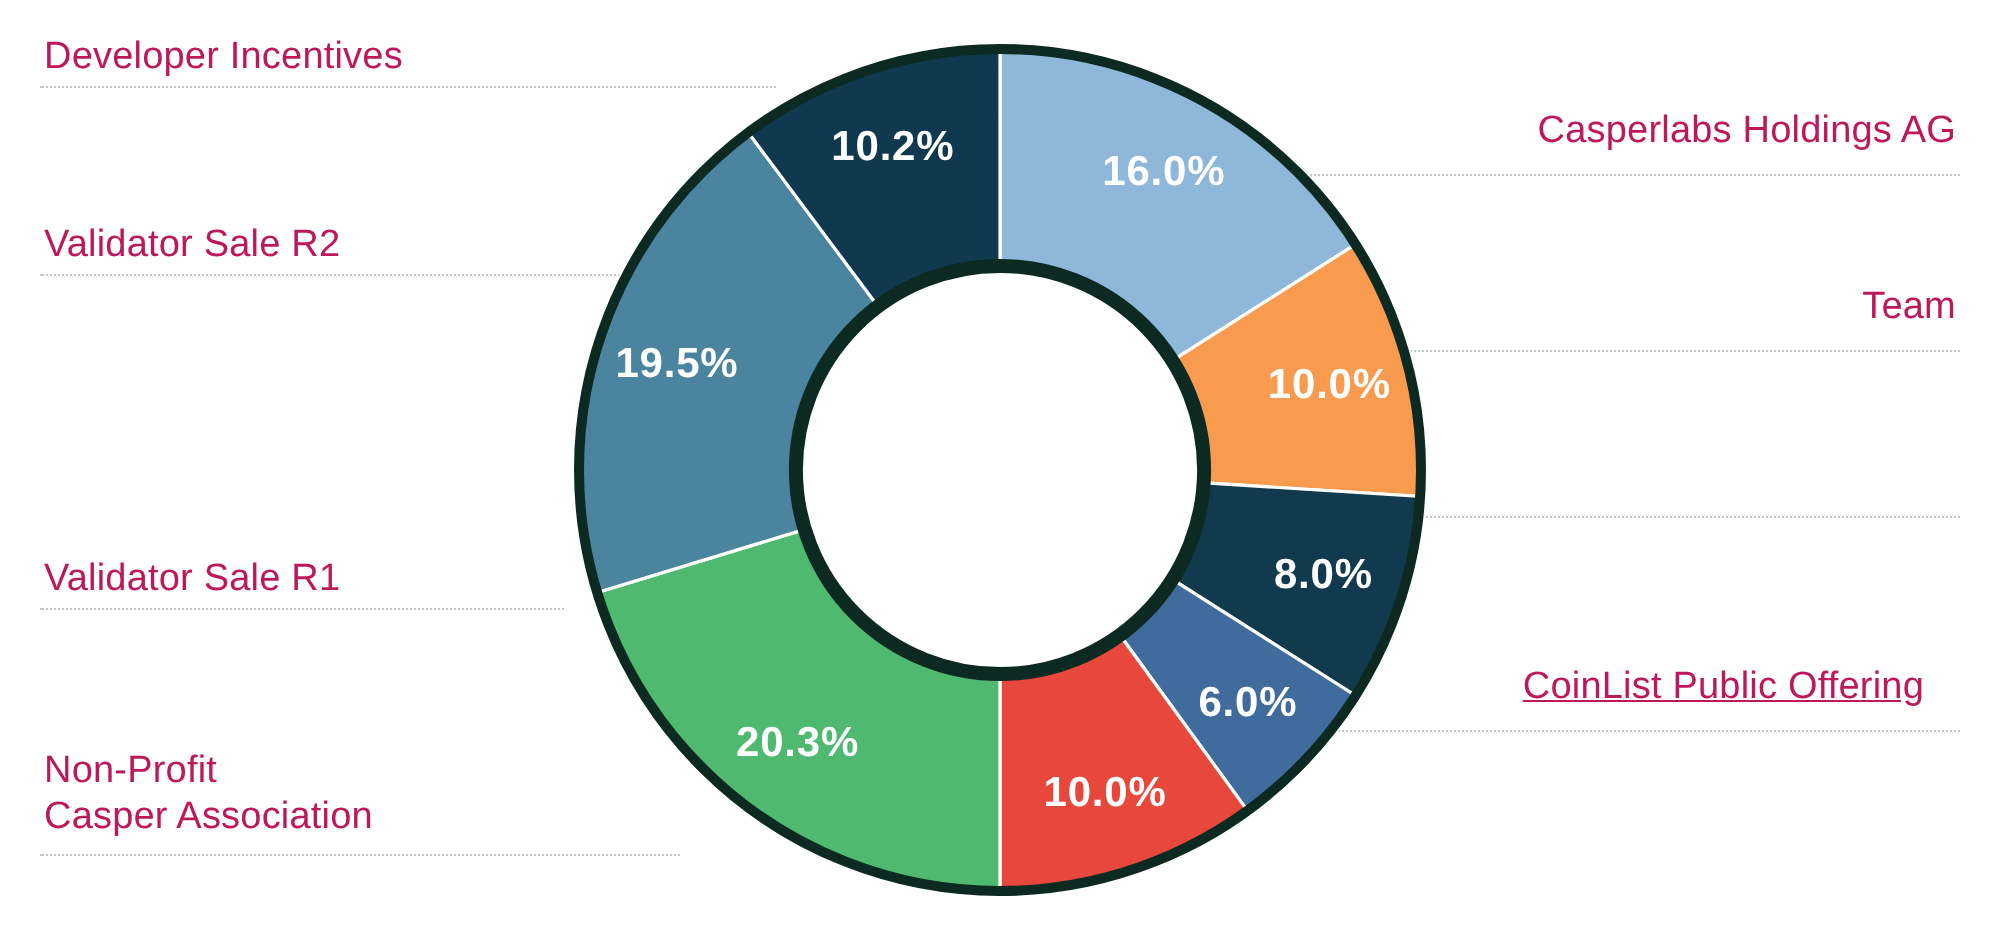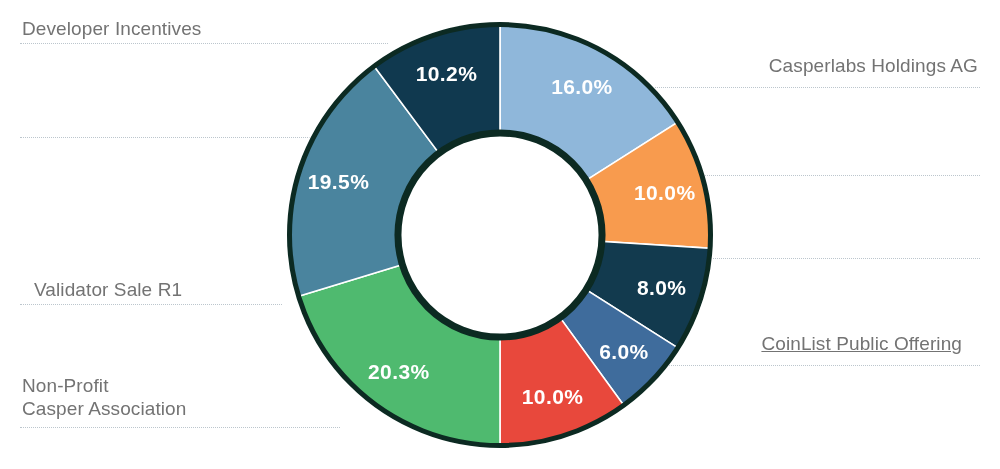--- a/index.html
+++ b/index.html
@@ -17,21 +17,21 @@
     height: 469px;
     background: #ffffff;
     overflow: hidden;
   }
 
   
   .callout {
     position: absolute;
     font-size: 19px;
     line-height: 23px;
-    color: #737373;
+    color: #be185d;
     letter-spacing: 0.1px;
     white-space: pre-line;
   }
   .callout.left  { text-align: left; }
   .callout.right { text-align: right; }
 
   
   .leader {
     position: absolute;
     height: 0;
@@ -69,25 +69,27 @@
   <div class="leader" style="left:20px;  top:137px; width:300px;"></div>
   <div class="leader" style="left:20px;  top:304px; width:262px;"></div>
   <div class="leader" style="left:20px;  top:427px; width:320px;"></div>
 
   <div class="leader" style="left:608px; top:87px;  width:372px;"></div>
   <div class="leader" style="left:680px; top:175px; width:300px;"></div>
   <div class="leader" style="left:684px; top:258px; width:296px;"></div>
   <div class="leader" style="left:638px; top:365px; width:342px;"></div>
 
   <div class="callout left" style="left:22px; top:17px;  width:330px;">Developer Incentives</div>
-  <div class="callout left" style="left:22px; top:278px; width:330px;margin-left:12px;">Validator Sale R1</div>
+  <div class="callout left" style="left:22px; top:111px; width:330px;">Validator Sale R2</div>
+  <div class="callout left" style="left:22px; top:278px; width:330px;">Validator Sale R1</div>
   <div class="callout right" style="left:608px; top:54px;  width:370px;">Casperlabs Holdings AG</div>
 
   <div class="callout left" style="left:22px; top:374px; width:330px;">Non-Profit
 Casper Association</div>
+  <div class="callout right" style="left:640px; top:142px; width:338px;">Team</div>
   <div class="callout right" style="left:592px; top:332px; width:370px;text-decoration:underline;">CoinList Public Offering</div>
 
   <div id="donut-wrap">
     <svg id="donut-svg" viewBox="0 0 438 438" xmlns="http://www.w3.org/2000/svg">
       <g id="slices-group">
           <path d="M 219 6 A 213 213 0 0 1 398.8418481319292 104.86889266947374 L 302.6264593813471 165.92903509130528 A 99.045 99.045 0 0 0 219 119.955 Z" fill="#8fb7da" stroke="#ffffff" stroke-width="1.6"></path>
           <path d="M 398.8418481319292 104.86889266947374 A 213 213 0 0 1 431.57969315522183 232.37438065974374 L 317.84955731717815 225.21908700678082 A 99.045 99.045 0 0 0 302.6264593813471 165.92903509130528 Z" fill="#f89b4e" stroke="#ffffff" stroke-width="1.6"></path>
           <path d="M 431.57969315522183 232.37438065974374 A 213 213 0 0 1 398.8418481319292 333.1311073305263 L 302.6264593813471 272.0709649086947 A 99.045 99.045 0 0 0 317.84955731717815 225.21908700678082 Z" fill="#123a4e" stroke="#ffffff" stroke-width="1.6"></path>
           <path d="M 398.8418481319292 333.1311073305263 A 213 213 0 0 1 344.1982587382968 391.3206198018638 L 277.217190313308 299.1290882078667 A 99.045 99.045 0 0 0 302.6264593813471 272.0709649086947 Z" fill="#3f6c9c" stroke="#ffffff" stroke-width="1.6"></path>
           <path d="M 344.1982587382968 391.3206198018638 A 213 213 0 0 1 219 432 L 219 318.045 A 99.045 99.045 0 0 0 277.217190313308 299.1290882078667 Z" fill="#e8483c" stroke="#ffffff" stroke-width="1.6"></path>

